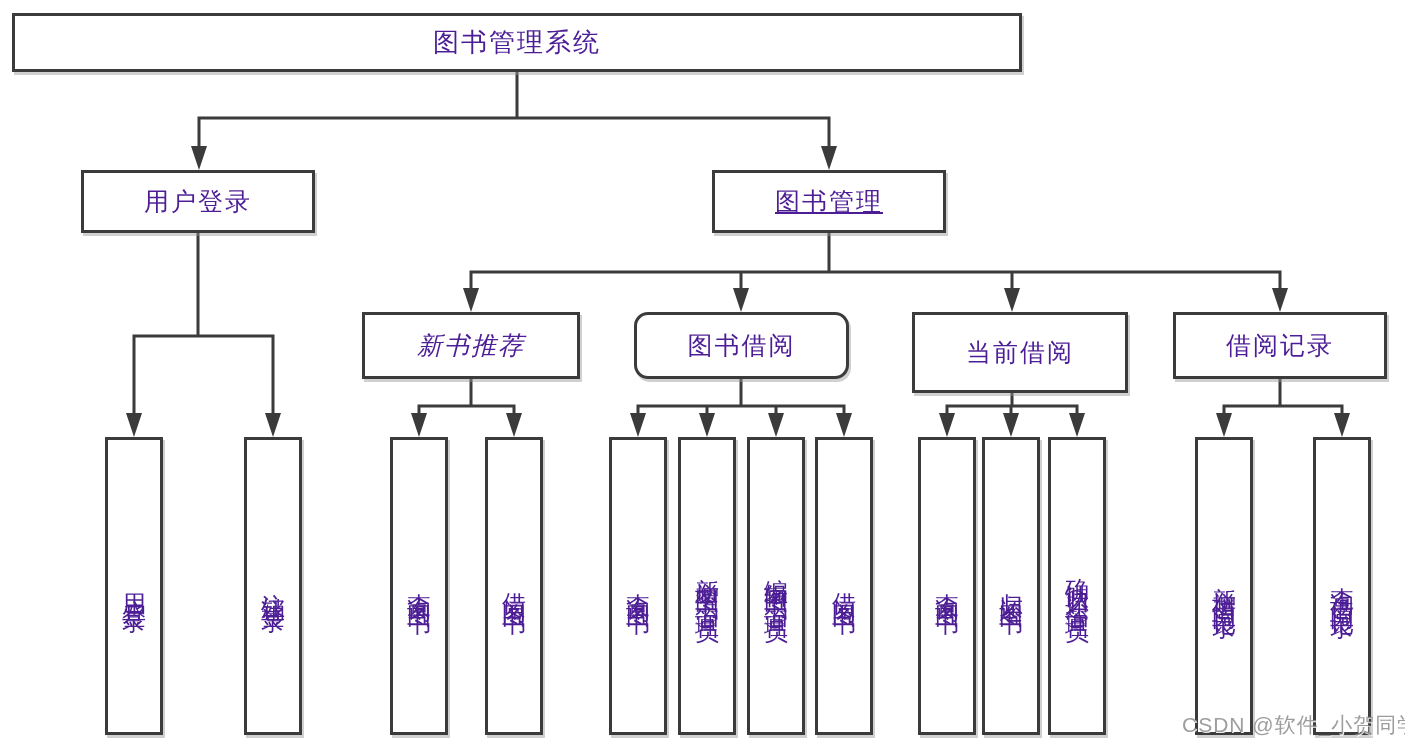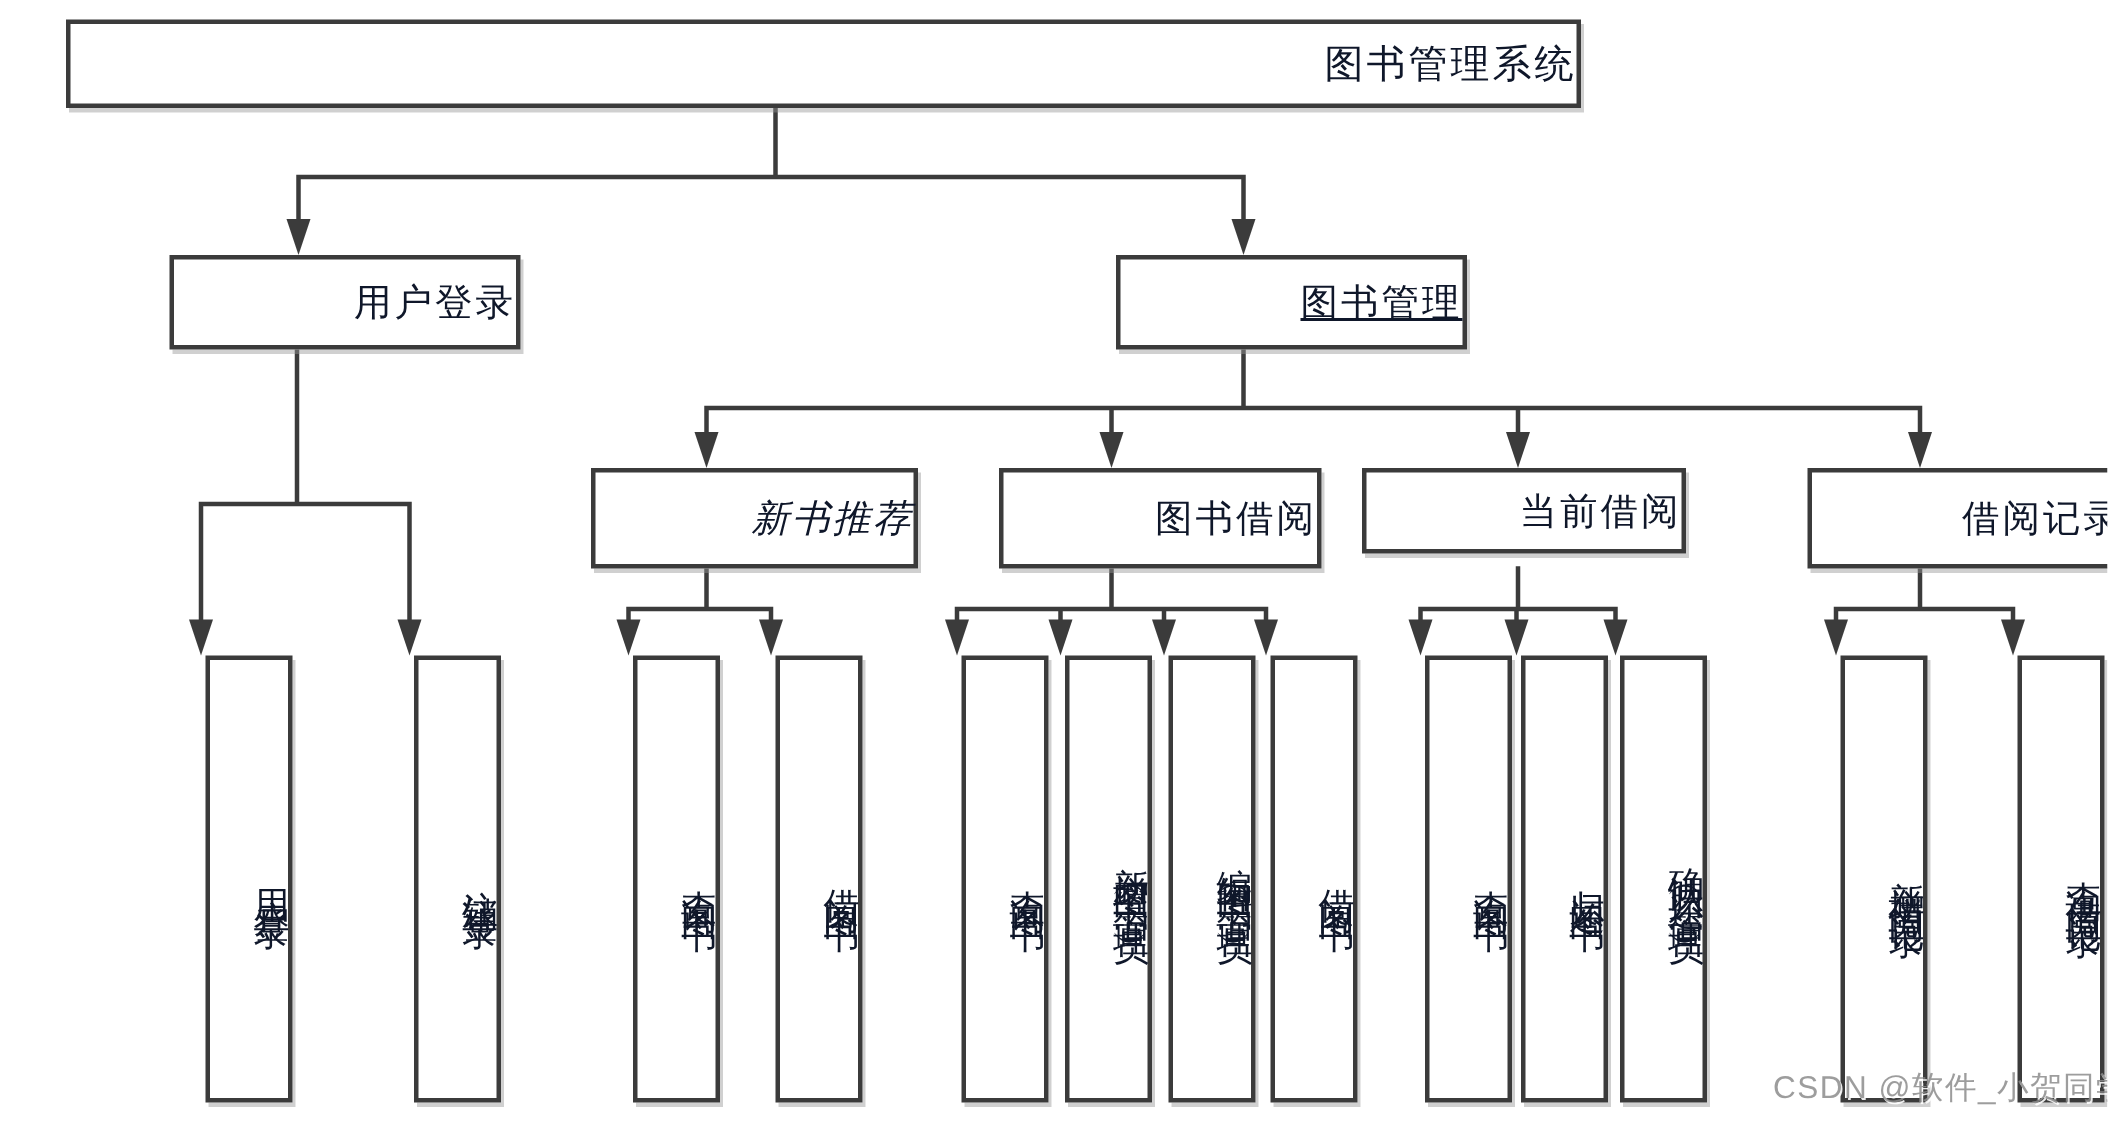--- a/index.html
+++ b/index.html
@@ -24,26 +24,25 @@
     pointer-events: none;
   }
   .node {
     position: absolute;
     box-sizing: border-box;
     background: #ffffff;
     border: 3px solid #3b3b3b;
     box-shadow: 2px 3px 0 rgba(150,150,150,0.45);
     display: flex;
     align-items: center;
-    justify-content: flex-end;
-    color: #0f172a;
+    justify-content: center;
+    color: #4c1d95;
     font-size: 25px;
     letter-spacing: 2px;
     white-space: nowrap;
-    margin-left: 32px;
   }
   .node.root { font-size: 26px; }
   .node.leaf span {
     writing-mode: vertical-rl;
     text-orientation: mixed;
     font-size: 24px;
     letter-spacing: 6px;
     line-height: 1;
     white-space: nowrap;
   }
@@ -110,24 +109,24 @@
   <div class="node" style="left:81px; top:170px; width:234px; height:63px;">
     <span>用户登录</span>
   </div>
   <div class="node" style="left:712px; top:170px; width:234px; height:63px;text-decoration:underline;">
     <span>图书管理</span>
   </div>
 
   <div class="node" style="left:362px; top:312px; width:218px; height:67px;font-style:italic;">
     <span>新书推荐</span>
   </div>
-  <div class="node" style="left:634px; top:312px; width:215px; height:67px;">
+  <div class="node" style="left:634px; top:312px; width:215px; height:67px;border-radius:14px;">
     <span>图书借阅</span>
   </div>
-  <div class="node" style="left:876px; top:312px; width:216px; height:57px;">
+  <div class="node" style="left:912px; top:312px; width:216px; height:81px;">
     <span>当前借阅</span>
   </div>
   <div class="node" style="left:1173px; top:312px; width:214px; height:67px;">
     <span>借阅记录</span>
   </div>
 
   <div class="node leaf" style="left:105px; top:437px; width:58px; height:298px;">
     <span>用户登录</span>
   </div>
   <div class="node leaf" style="left:244px; top:437px; width:58px; height:298px;">

